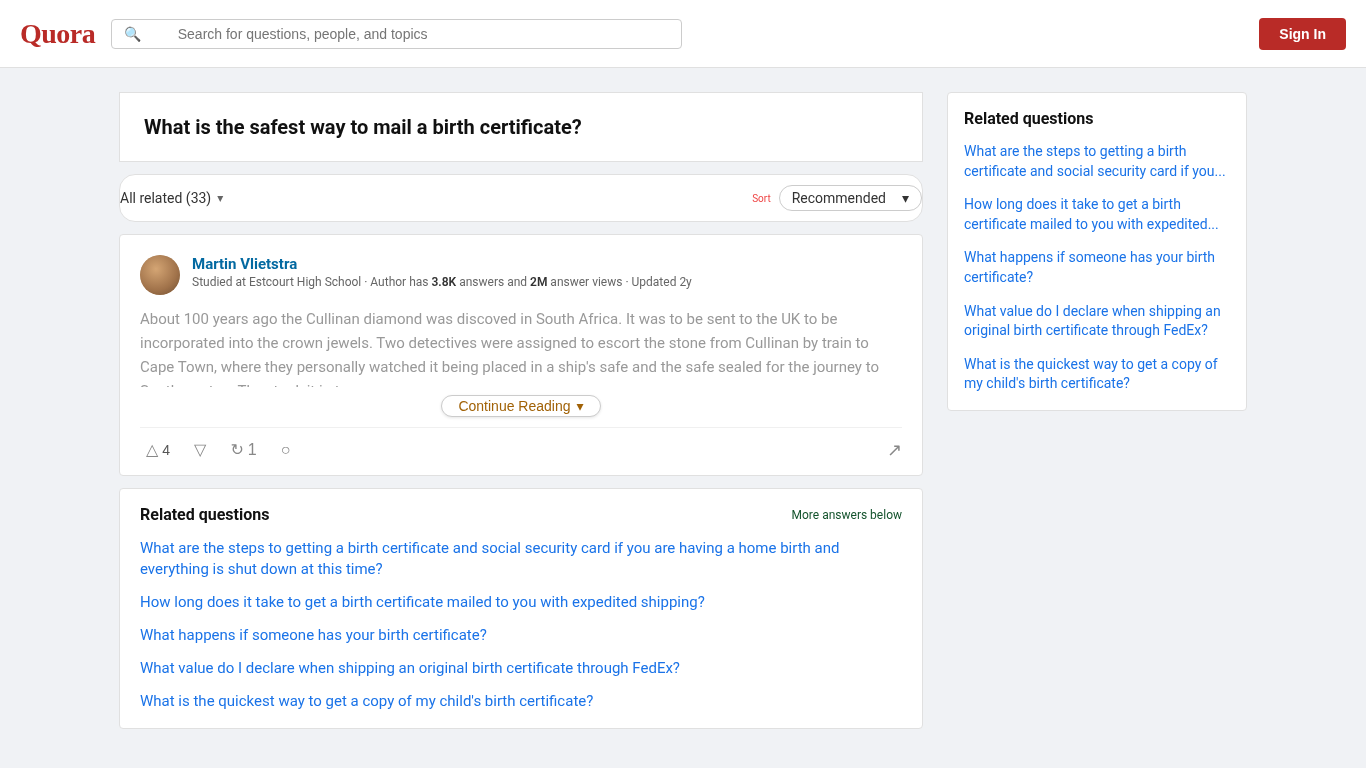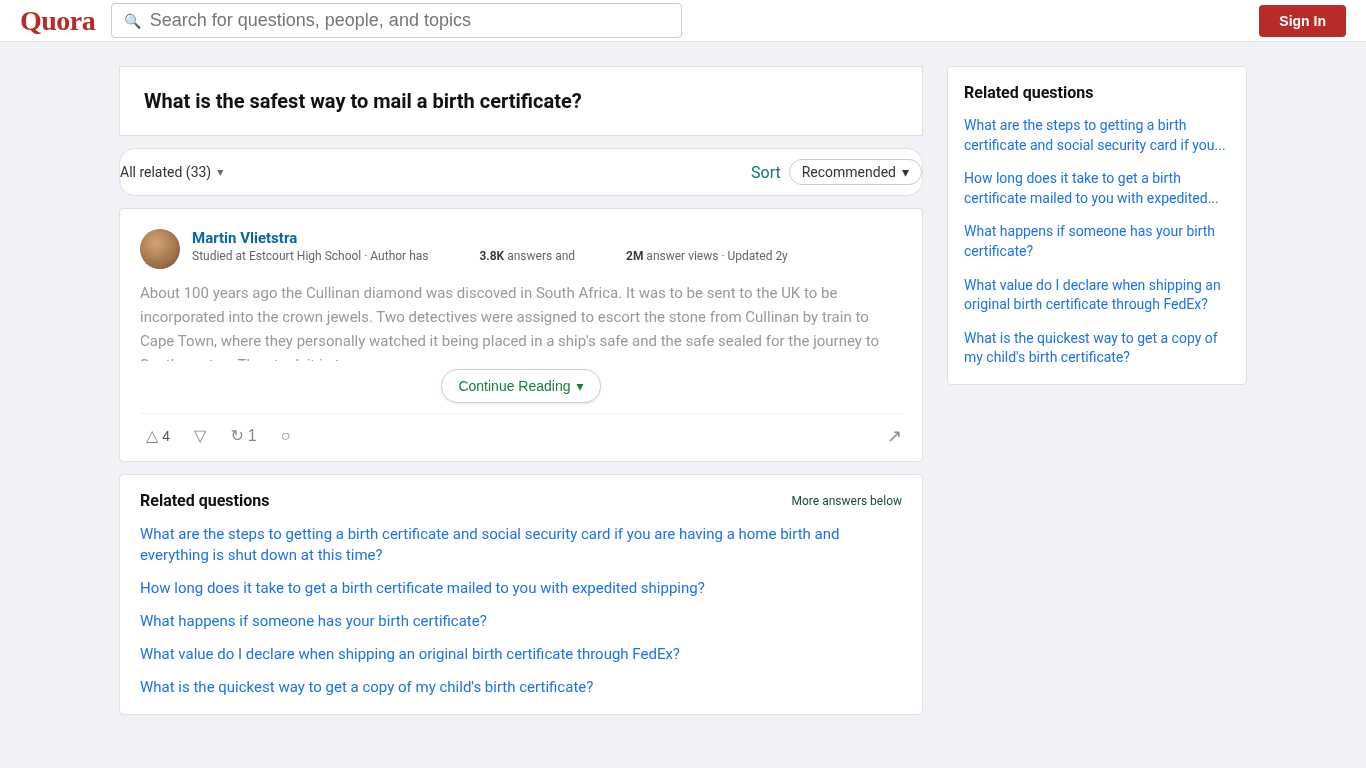--- a/index.html
+++ b/index.html
@@ -6,21 +6,21 @@
     body {
       font-family: -apple-system, BlinkMacSystemFont, 'Segoe UI', Roboto, sans-serif;
       background: #f0f2f5;
       min-height: 768px;
     }
 
     
     .header {
       background: #fff;
       border-bottom: 1px solid #e0e0e0;
-      height: 42px;
+      height: 68px;
       display: flex;
       align-items: center;
       padding: 0 20px;
       gap: 16px;
       position: sticky;
       top: 0;
       z-index: 100;
     }
     .logo {
       font-size: 28px;
@@ -39,22 +39,23 @@
       border: 1px solid #ccc;
       border-radius: 4px;
       padding: 6px 12px;
       background: #fff;
       gap: 8px;
     }
     .search-bar input {
       border: none;
       outline: none;
       flex: 1;
-      font-size: 18px;
+      font-size: 14px;
       color: #1d4ed8;
+      margin-left: 28px;
     }
     .search-icon-wrap {
       color: #999;
       font-size: 14px;
     }
     .header-spacer { flex: 1; }
     .sign-in-btn {
       background: #b92b27;
       color: #fff;
       border: none;
@@ -119,35 +120,35 @@
     .all-related .chevron {
       font-size: 12px;
       color: #666;
     }
     .sort-area {
       display: flex;
       align-items: center;
       gap: 8px;
     }
     .sort-label {
-      font-size: 16px;
-      color: #0f766e;
+      font-size: 10px;
+      color: #ef4444;
       margin-left: 28px;
     }
     .sort-dropdown {
       border: 1px solid #ccc;
       border-radius: 20px;
       padding: 4px 12px;
       font-size: 14px;
       color: #333;
       background: #fff;
       cursor: pointer;
       display: flex;
       align-items: center;
-      gap: 6px;
+      gap: 16px;
     }
 
     
     .answer-card {
       background: #fff;
       border: 1px solid #e0e0e0;
       border-radius: 4px;
       padding: 20px 20px 12px;
     }
     .author-row {
@@ -177,21 +178,21 @@
     .author-name {
       font-size: 15px;
       font-weight: 700;
       color: #0369a1;
     }
     .author-meta {
       font-size: 12px;
       color: #666;
       line-height: 1.5;
     }
-    .author-meta strong { color: #333; font-weight: 600; margin-left: 48px; }
+    .author-meta strong { color: #333; font-weight: 600; }
 
     .answer-text {
       font-size: 15px;
       color: #333;
       line-height: 1.6;
       margin-bottom: 10px;
     }
     .answer-fade {
       position: relative;
     }
@@ -205,23 +206,23 @@
     }
     .continue-reading-overlay {
       display: flex;
       justify-content: center;
       margin: 4px 0 10px;
     }
     .continue-reading-btn {
       border: 1px solid #ccc;
       background: #fff;
       border-radius: 20px;
-      padding: 8px 16px;
-      font-size: 14px;
-      color: #15803d;
+      padding: 2px 16px;
+      font-size: 14px;
+      color: #a16207;
       cursor: pointer;
       display: flex;
       align-items: center;
       gap: 6px;
       box-shadow: 0 1px 3px rgba(0,0,0,0.1);
     }
 
     
     .vote-row {
       display: flex;

